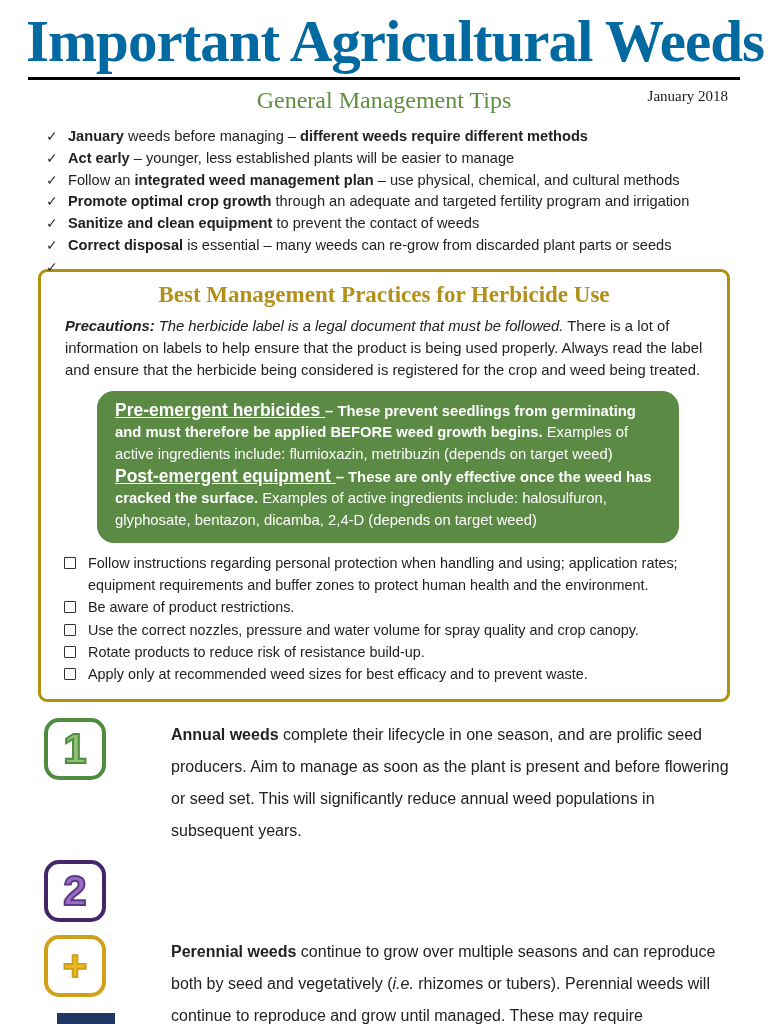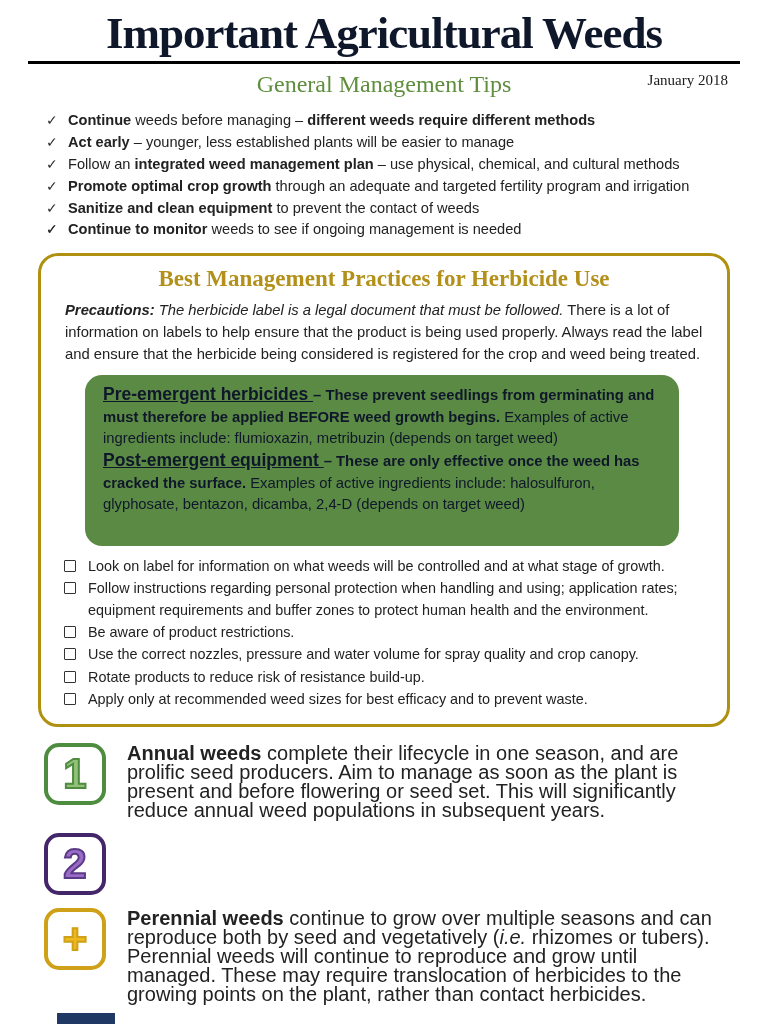--- a/index.html
+++ b/index.html
@@ -8,108 +8,108 @@
     font-family:"Liberation Sans",sans-serif;color:#222;
     -webkit-font-smoothing:antialiased;
   }
   .b{font-weight:bold;}
   .i{font-style:italic;}
   .u{text-decoration:underline;}
   .lg{font-size:17.5px;}
 
   
   .page-title{
-    font-family:"Liberation Serif",serif;font-weight:bold;color:#0f172a;
-    font-size:45px;line-height:1.12;text-align:center;margin:8px 26px 0;letter-spacing:-1px;
+    font-family:"Liberation Serif",serif;font-weight:bold;color:#0369a1;
+    font-size:59px;line-height:1.12;text-align:center;margin:8px 26px 0;letter-spacing:-1px;
     white-space:nowrap;
   }
   .title-rule{border:none;border-top:3px solid #000;margin:3px 28px 2px;}
   .subhead-row{position:relative;margin:0 28px;height:36px;}
   .section-heading{
     font-family:"Liberation Serif",serif;font-weight:normal;font-size:24px;color:#5e8e3e;
     text-align:center;line-height:36px;
   }
   .date-label{
     position:absolute;right:12px;top:6px;font-family:"Liberation Serif",serif;
     font-size:15px;color:#1a1a1a;
   }
 
   
   .tips{list-style:none;margin:6px 0 0;padding:2px 24px 0 46px;font-size:14.6px;line-height:21.8px;}
   .tips li{position:relative;padding-left:22px;}
   .check{position:absolute;left:0;top:0;color:#2e2e2e;font-size:14px;}
 
   
   .bmp-box{
-    margin:12px 38px 0;border:3px solid #b0900f;border-radius:20px;
+    margin:12px 38px 0;border:3px solid #b0900f;border-radius:9px;
     padding:8px 22px 12px;background:#fff;
   }
   .bmp-heading{
     font-family:"Liberation Serif",serif;font-weight:bold;font-size:23px;color:#b3901a;
     text-align:center;margin:2px 0 7px;
   }
   .precautions{font-size:14.8px;line-height:22px;margin:4px 2px 10px;}
 
   .emergent-box{
-    background:#5b8a44;border-radius:17px;margin:0 26px 10px 22px;
-    padding:9px 18px 30px;color:#0f172a;font-size:14.8px;line-height:21.6px;
+    background:#5b8a44;border-radius:17px;margin:0 26px 10px 34px;
+    padding:9px 18px 12px;color:#ffffff;font-size:14.8px;line-height:21.6px;
   }
   .emergent-box p{margin:0;}
 
   
   .checks{list-style:none;margin:4px 0 0;padding:0;font-size:14.4px;line-height:21.4px;}
   .checks li{position:relative;padding-left:25px;margin-bottom:1px;}
   .cbox{
     position:absolute;left:1px;top:4px;width:10px;height:10px;
     border:1.7px solid #333;border-radius:1px;background:#fff;
   }
 
   
   .weed-section{margin:16px 38px 0 44px;}
   .weed-row{display:flex;gap:21px;margin-bottom:13px;align-items:flex-start;}
   .weed-badge{
     flex:0 0 auto;width:54px;height:54px;border:4px solid #888;border-radius:15px;
     background:#fff;display:flex;align-items:center;justify-content:center;
   }
   .weed-badge span{font-weight:bold;font-size:42px;line-height:1;font-family:"Liberation Sans",sans-serif;}
-  .weed-text{flex:1;font-size:20px;line-height:19px;padding-top:1px;}
+  .weed-text{flex:1;font-size:16px;line-height:32px;padding-top:1px;margin-left:44px;}
 
   .table-fragment{position:absolute;left:57px;bottom:0;width:58px;height:11px;background:#1f3864;}
 </style>
 </head>
 <body>
 
 <div class="page-title">Important Agricultural Weeds</div>
 <hr class="title-rule">
 <div class="subhead-row">
   <div class="section-heading">General Management Tips</div>
   <div class="date-label">January 2018</div>
 </div>
 
 <ul class="tips">
-  <li><span class="check">✓</span><span><span class="b">Continue</span><span> weeds before managing – </span><span class="b">different weeds require different methods</span></span></li>
+  <li><span class="check">✓</span><span><span class="b">January</span><span> weeds before managing – </span><span class="b">different weeds require different methods</span></span></li>
   <li><span class="check">✓</span><span><span class="b">Act early</span><span> – younger, less established plants will be easier to manage</span></span></li>
   <li><span class="check">✓</span><span><span>Follow an </span><span class="b">integrated weed management plan</span><span> – use physical, chemical, and cultural methods</span></span></li>
   <li><span class="check">✓</span><span><span class="b">Promote optimal crop growth</span><span> through an adequate and targeted fertility program and irrigation</span></span></li>
   <li><span class="check">✓</span><span><span class="b">Sanitize and clean equipment</span><span> to prevent the contact of weeds</span></span></li>
+  <li><span class="check">✓</span><span><span class="b">Correct disposal</span><span> is essential – many weeds can re-grow from discarded plant parts or seeds</span></span></li>
   <li><span class="check">✓</span></li>
-  <li><span class="check">✓</span><span><span class="b">Continue to monitor</span><span> weeds to see if ongoing management is needed</span></span></li>
 </ul>
 
 <div class="bmp-box">
   <div class="bmp-heading">Best Management Practices for Herbicide Use</div>
   <p class="precautions"><span class="b i">Precautions: </span><span class="i">The herbicide label is a legal document that must be followed.</span><span> There is a lot of information on labels to help ensure that the product is being used properly. Always read the label and ensure that the herbicide being considered is registered for the crop and weed being treated.</span></p>
 
   <div class="emergent-box">
     <p><span class="b u lg">Pre-emergent herbicides </span><span class="b">– These prevent seedlings from germinating and must therefore be applied BEFORE weed growth begins.</span><span> Examples of active ingredients include: flumioxazin, metribuzin (depends on target weed)</span></p>
     <p><span class="b u lg">Post-emergent equipment </span><span class="b">– These are only effective once the weed has cracked the surface.</span><span> Examples of active ingredients include: halosulfuron, glyphosate, bentazon, dicamba, 2,4-D (depends on target weed)</span></p>
   </div>
 
   <ul class="checks">
-    <li><span class="cbox"></span><span>Look on label for information on what weeds will be controlled and at what stage of growth.</span></li>
+    <li><span class="cbox"></span></li>
     <li><span class="cbox"></span><span>Follow instructions regarding personal protection when handling and using; application rates; equipment requirements and buffer zones to protect human health and the environment.</span></li>
     <li><span class="cbox"></span><span>Be aware of product restrictions.</span></li>
     <li><span class="cbox"></span><span>Use the correct nozzles, pressure and water volume for spray quality and crop canopy.</span></li>
     <li><span class="cbox"></span><span>Rotate products to reduce risk of resistance build-up.</span></li>
     <li><span class="cbox"></span><span>Apply only at recommended weed sizes for best efficacy and to prevent waste.</span></li>
   </ul>
 </div>
 
 <div class="weed-section">
   <div class="weed-row">

